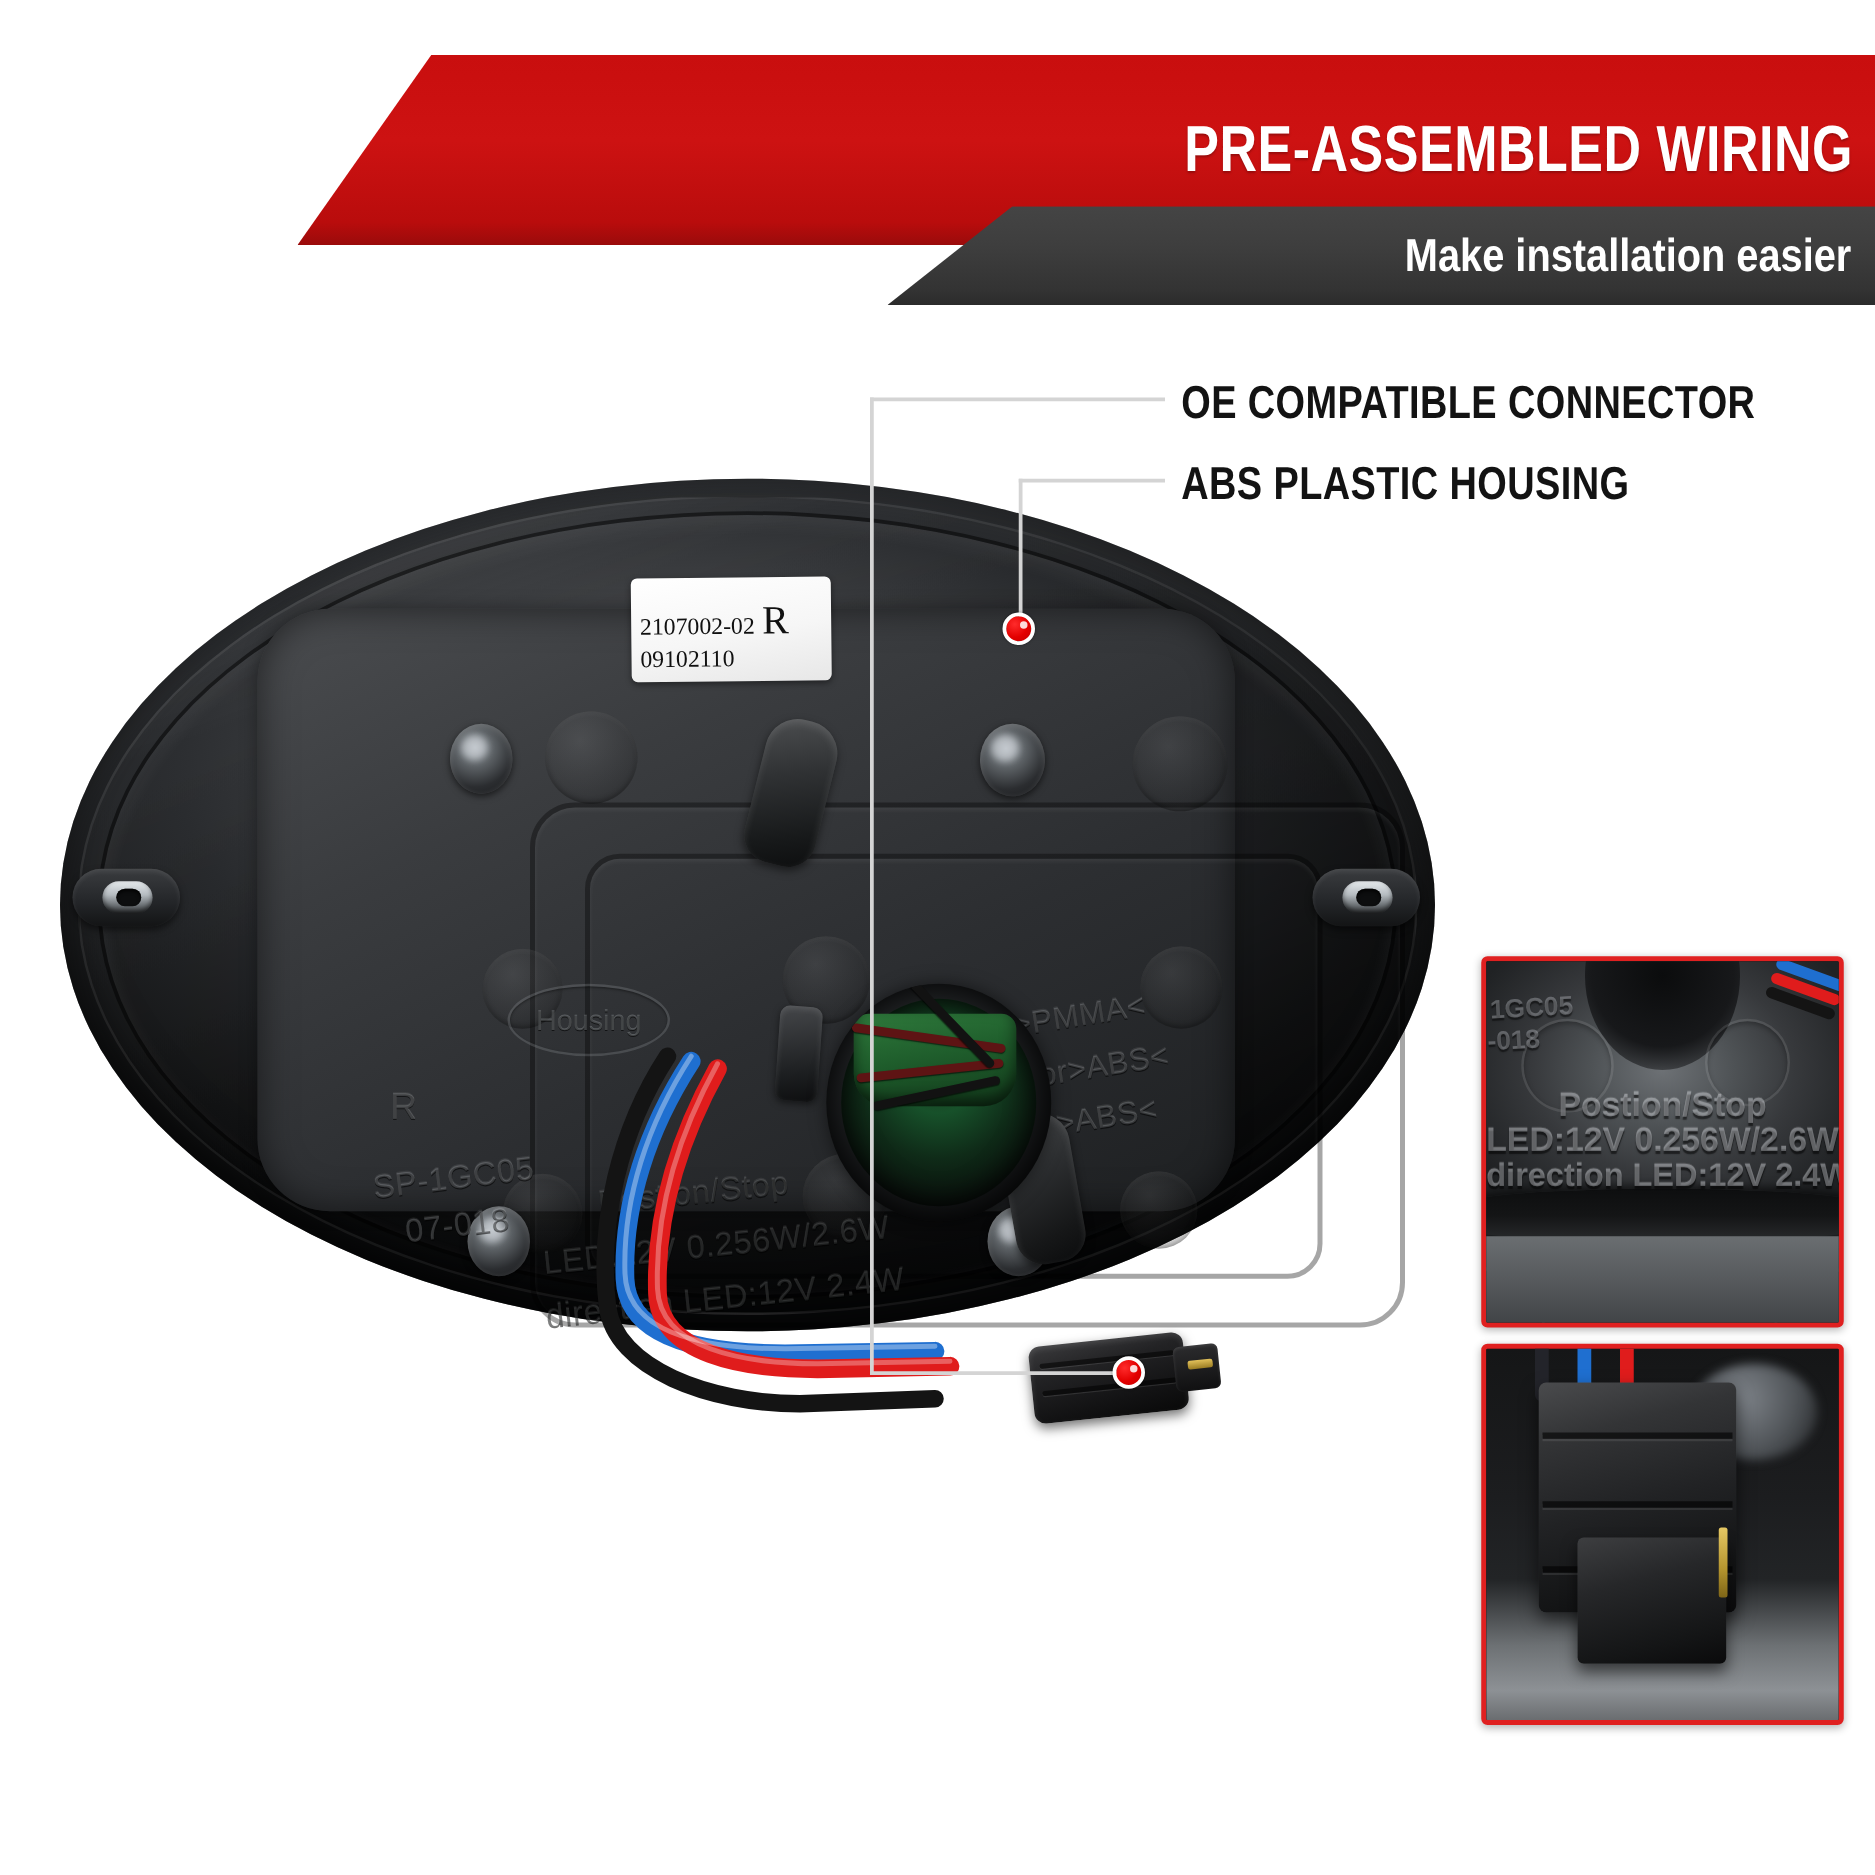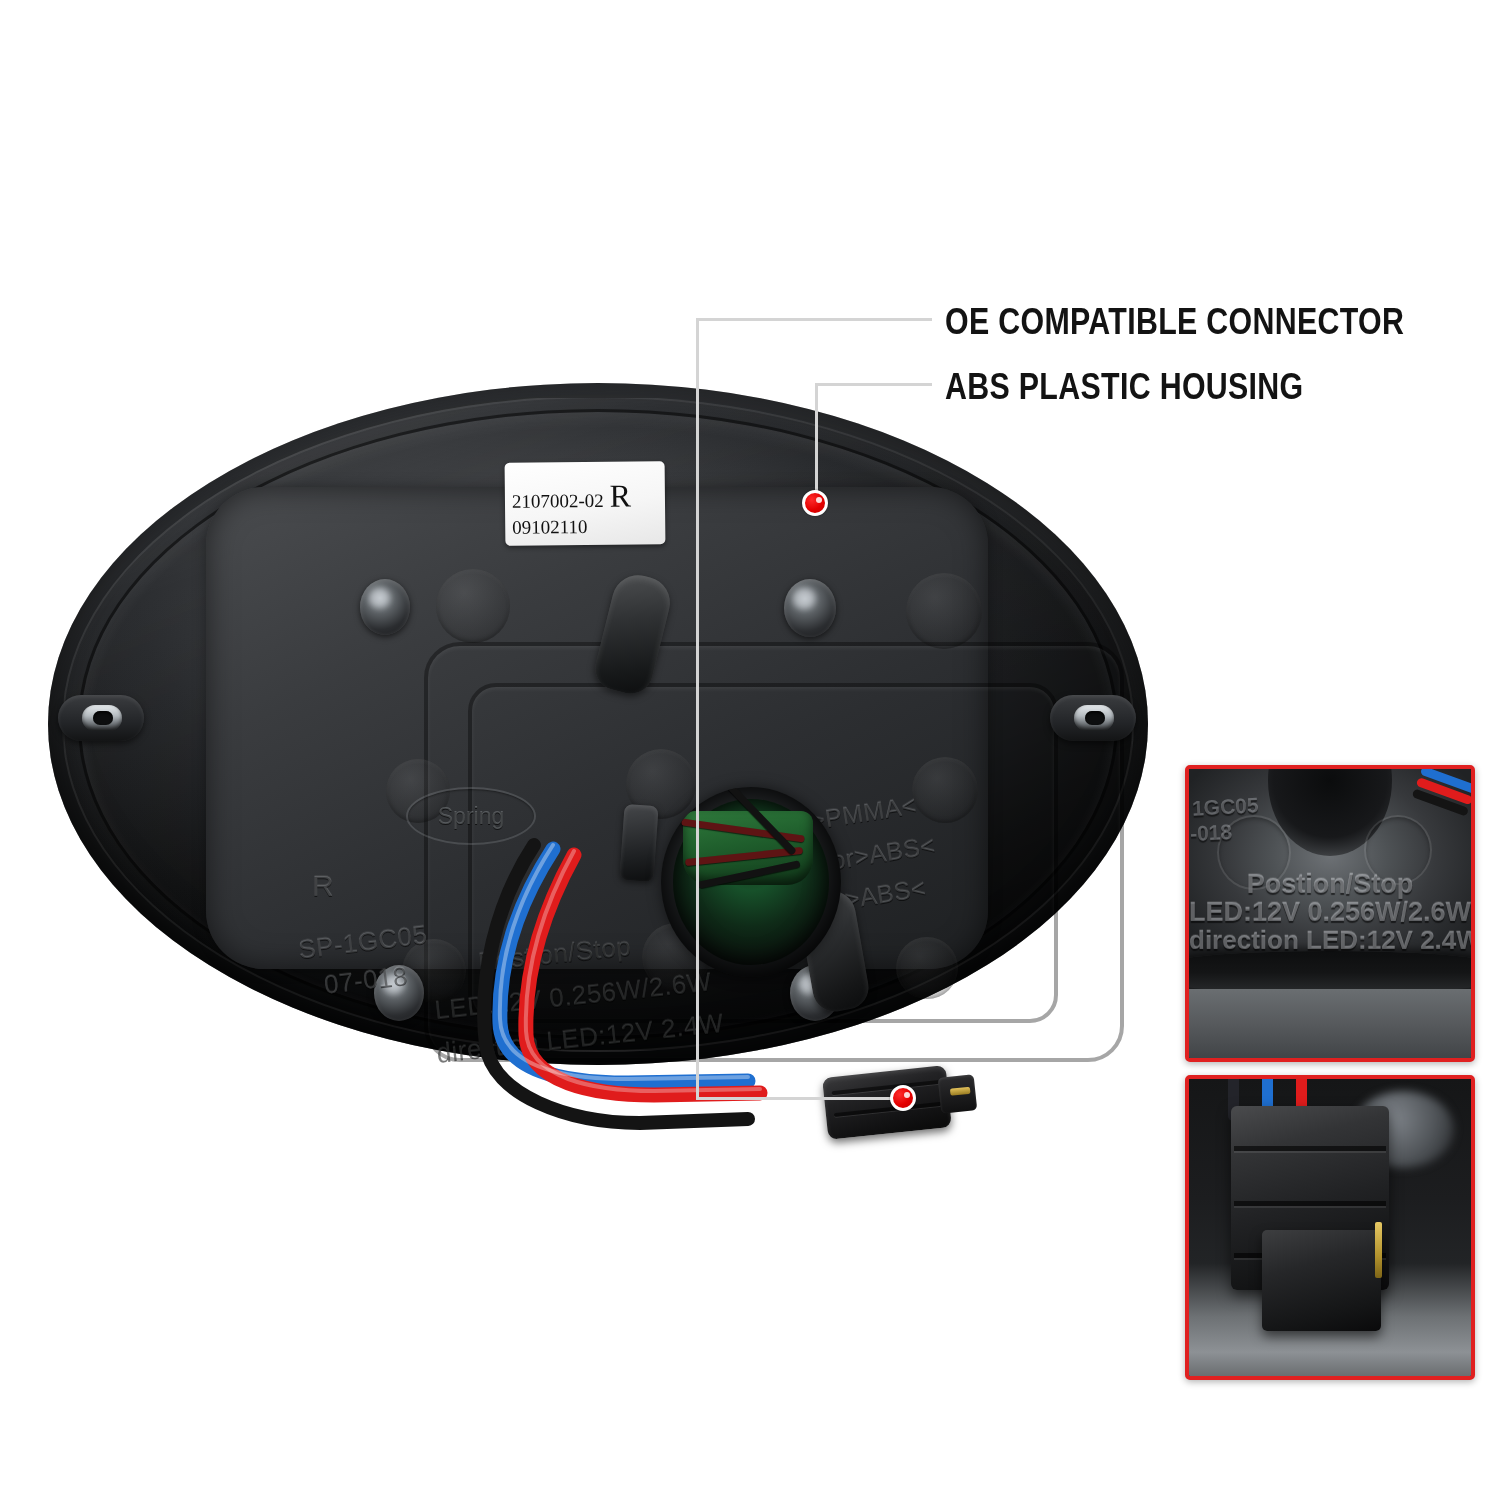--- a/index.html
+++ b/index.html
@@ -445,20 +445,26 @@
     font-family: "Liberation Serif", serif;
     font-size: 19px;
     color: #111;
   }
 </style>
 </head>
 <body>
 
 <div id="page">
 
+  <div class="banner-layer">
+    <div class="banner-red"></div>
+    <div class="banner-dark"></div>
+    <div class="banner-red-text">PRE-ASSEMBLED WIRING</div>
+    <div class="banner-dark-text">Make installation easier</div>
+  </div>
 
   <div id="product-photo">
     <div class="housing-body"></div>
     <div class="housing-rim"></div>
     <div class="housing-rim2"></div>
 
     <div class="housing-plate">
       <div class="plate-channel" id="channel-a"></div>
       <div class="plate-channel" id="channel-b"></div>
 
@@ -470,21 +476,21 @@
       <div class="boss-dimple" style="left:700px;top:86px;width:76px;height:76px;"></div>
       <div class="boss-dimple" style="left:706px;top:270px;width:66px;height:66px;"></div>
       <div class="boss-dimple" style="left:690px;top:450px;width:62px;height:62px;"></div>
 
       <div class="screw-boss" style="left:154px;top:92px;width:50px;height:56px;"></div>
       <div class="screw-boss" style="left:578px;top:92px;width:52px;height:58px;"></div>
       <div class="screw-boss" style="left:168px;top:478px;width:50px;height:56px;"></div>
       <div class="screw-boss" style="left:584px;top:478px;width:50px;height:56px;"></div>
 
       <div class="emboss-oval" style="left:200px;top:300px;">
-        <span>Spring</span>
+        <span>Housing</span>
       </div>
 
       <div class="emboss" style="left:106px;top:382px;font-size:30px;">R</div>
 
       <div class="emboss" style="left:92px;top:440px;font-size:26px;transform:rotate(-7deg);">SP-1GC05</div>
       <div class="emboss" style="left:118px;top:478px;font-size:26px;transform:rotate(-7deg);">07-018</div>
 
       <div class="emboss" style="left:548px;top:316px;font-size:25px;transform:rotate(-9deg);">Lens&gt;PMMA&lt;</div>
       <div class="emboss" style="left:544px;top:358px;font-size:25px;transform:rotate(-9deg);">Reflector&gt;ABS&lt;</div>
       <div class="emboss" style="left:544px;top:400px;font-size:25px;transform:rotate(-9deg);">Housing&gt;ABS&lt;</div>

